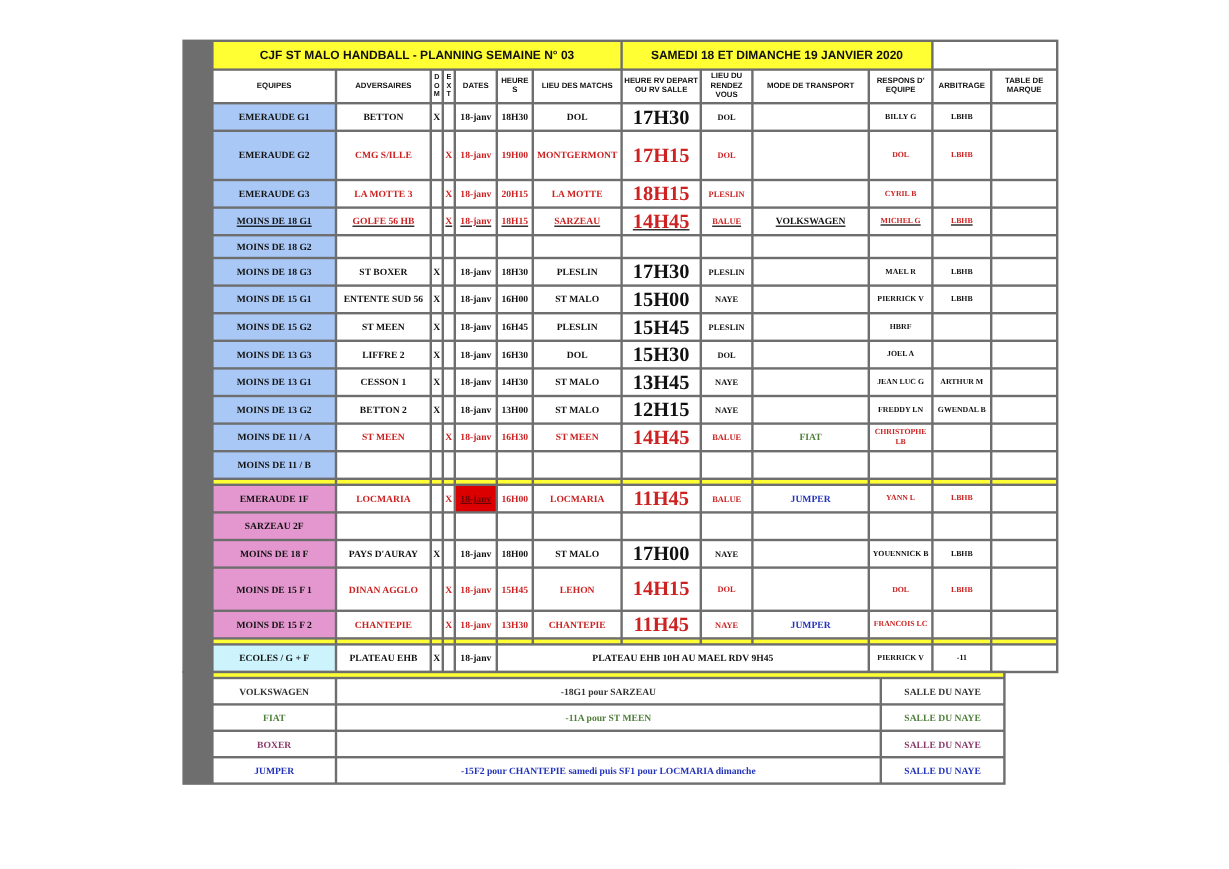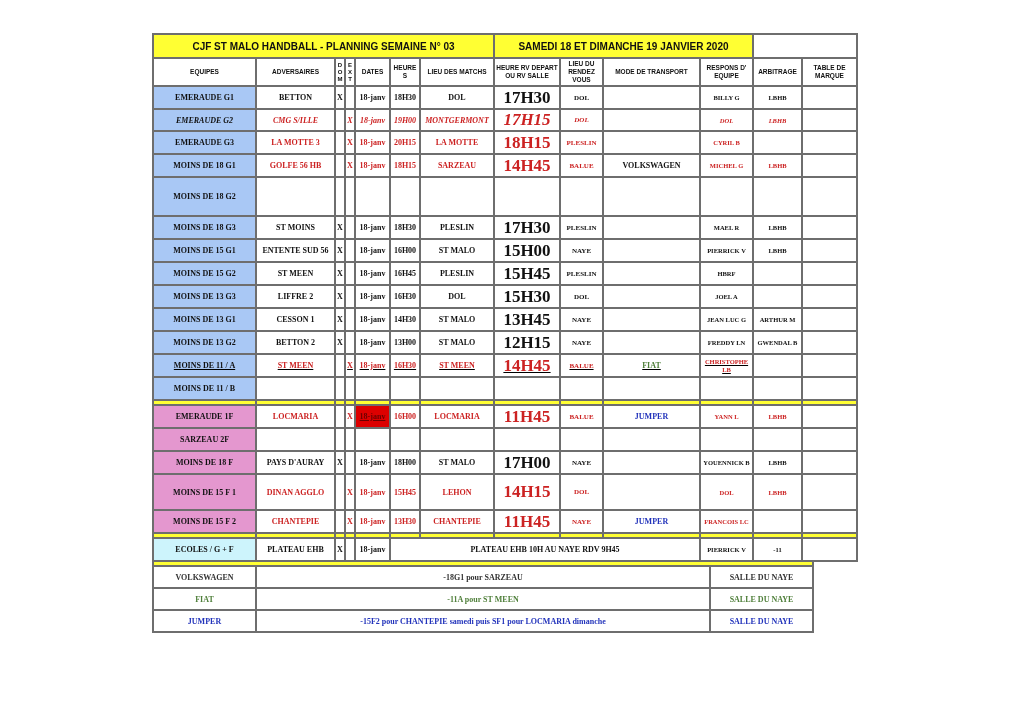--- a/index.html
+++ b/index.html
@@ -1,18 +1,18 @@
 <!DOCTYPE html>
 <html><head>
 <meta charset="utf-8">
 <style>
   html, body { margin:0; padding:0; background:#ffffff; }
   body { width:1024px; height:724px; position:relative; overflow:hidden; font-family:"Liberation Serif", serif; }
   .sheet { position:absolute; left:152px; top:33px; }
-  table { border-collapse:separate; border-spacing:2px; background:#6e6e6e; }
+  table { border-collapse:separate; border-spacing:2px; background:#6e6e6e;padding-left:24px; }
   td { background:#ffffff; padding:0; text-align:center; vertical-align:middle; font-weight:bold; color:#111; font-size:8px; font-family:"Liberation Serif", serif; overflow:hidden; white-space:nowrap; }
   .hdr td { font-family:"Liberation Sans", sans-serif; font-size:6.5px; line-height:8px; white-space:normal; }
   .title td.yellow { background:#ffff33; font-family:"Liberation Sans", sans-serif; font-size:10px; }
   .team-blue { background:#a9c8f5 !important; }
   .team-pink { background:#e497cf !important; }
   .team-cyan { background:#cdf4fc !important; }
   .sep td { background:#ffff33; height:3px; }
   .big { font-size:17px; }
   .red { color:#cc2222; }
   .green { color:#4f7f3a; }
@@ -69,21 +69,21 @@
           <td>18-janv</td>
           <td>18H30</td>
           <td>DOL</td>
           <td class="big">17H30</td>
           <td style="font-size: 7px;">DOL</td>
           <td></td>
           <td class="small">BILLY G</td>
           <td class="small">LBHB</td>
           <td></td>
         </tr>
-        <tr style="height: 20px; font-style: italic;">
+        <tr style="height: 39px;">
           <td class="team-blue">EMERAUDE G2</td>
           <td class="red">CMG S/ILLE</td>
           <td class="red"></td>
           <td class="red">X</td>
           <td class="red">18-janv</td>
           <td class="red">19H00</td>
           <td class="red">MONTGERMONT</td>
           <td class="red big">17H15</td>
           <td class="red" style="font-size: 7px;">DOL</td>
           <td class="red"></td>
@@ -99,53 +99,53 @@
           <td class="red">18-janv</td>
           <td class="red">20H15</td>
           <td class="red">LA MOTTE</td>
           <td class="red big">18H15</td>
           <td class="red" style="font-size: 7px;">PLESLIN</td>
           <td class="red"></td>
           <td class="red small">CYRIL B</td>
           <td class="red small"></td>
           <td class="red"></td>
         </tr>
-        <tr style="height: 21px;">
+        <tr style="height: 21px; text-decoration: underline;">
           <td class="team-blue">MOINS DE 18 G1</td>
           <td class="red">GOLFE 56 HB</td>
           <td class="red"></td>
           <td class="red">X</td>
           <td class="red">18-janv</td>
           <td class="red">18H15</td>
           <td class="red">SARZEAU</td>
           <td class="red big">14H45</td>
           <td class="red" style="font-size: 7px;">BALUE</td>
           <td class="">VOLKSWAGEN</td>
           <td class="red small">MICHEL G</td>
           <td class="red small">LBHB</td>
           <td class="red"></td>
         </tr>
-        <tr style="height: 37px;">
+        <tr style="height: 17px;">
           <td class="team-blue">MOINS DE 18 G2</td>
           <td></td>
           <td></td>
           <td></td>
           <td></td>
           <td></td>
           <td></td>
           <td class="big"></td>
           <td style="font-size: 7px;"></td>
           <td></td>
           <td class="small"></td>
           <td class="small"></td>
           <td></td>
         </tr>
         <tr style="height: 21px;">
           <td class="team-blue">MOINS DE 18 G3</td>
-          <td>ST MOINS</td>
+          <td>ST BOXER</td>
           <td>X</td>
           <td></td>
           <td>18-janv</td>
           <td>18H30</td>
           <td>PLESLIN</td>
           <td class="big">17H30</td>
           <td style="font-size: 7px;">PLESLIN</td>
           <td></td>
           <td class="small">MAEL R</td>
           <td class="small">LBHB</td>
@@ -219,21 +219,21 @@
           <td>18-janv</td>
           <td>13H00</td>
           <td>ST MALO</td>
           <td class="big">12H15</td>
           <td style="font-size: 7px;">NAYE</td>
           <td></td>
           <td class="small">FREDDY LN</td>
           <td class="small">GWENDAL B</td>
           <td></td>
         </tr>
-        <tr style="height: 21px; text-decoration: underline;">
+        <tr style="height: 21px;">
           <td class="team-blue">MOINS DE 11 / A</td>
           <td class="red">ST MEEN</td>
           <td class="red"></td>
           <td class="red">X</td>
           <td class="red">18-janv</td>
           <td class="red">16H30</td>
           <td class="red">ST MEEN</td>
           <td class="red big">14H45</td>
           <td class="red" style="font-size: 7px;">BALUE</td>
           <td class="green">FIAT</td>
@@ -360,21 +360,21 @@
           <td></td>
           <td></td>
           <td></td>
         </tr>
         <tr style="height: 21px;">
           <td class="team-cyan">ECOLES / G + F</td>
           <td>PLATEAU EHB</td>
           <td>X</td>
           <td></td>
           <td>18-janv</td>
-          <td colspan="5">PLATEAU EHB 10H AU NAYE RDV 9H45</td>
+          <td colspan="5">PLATEAU EHB 10H AU MAEL RDV 9H45</td>
           <td class="small">PIERRICK V</td>
           <td class="small">-11</td>
           <td></td>
         </tr>
       </tbody>
   </table>
 
   <table id="legend-table" style="margin-top: -2px;">
     <colgroup>
         <col style="width:101px">
@@ -389,19 +389,24 @@
           <td style="color: rgb(51, 51, 51);">VOLKSWAGEN</td>
           <td style="color: rgb(51, 51, 51);">-18G1 pour SARZEAU</td>
           <td style="color: rgb(51, 51, 51);">SALLE DU NAYE</td>
         </tr>
         <tr style="height: 20px;">
           <td style="color: rgb(79, 127, 58);">FIAT</td>
           <td style="color: rgb(79, 127, 58);">-11A pour ST MEEN</td>
           <td style="color: rgb(79, 127, 58);">SALLE DU NAYE</td>
         </tr>
         <tr style="height: 20px;">
+          <td style="color: rgb(138, 58, 106);">BOXER</td>
+          <td style="color: rgb(138, 58, 106);"></td>
+          <td style="color: rgb(138, 58, 106);">SALLE DU NAYE</td>
+        </tr>
+        <tr style="height: 20px;">
           <td style="color: rgb(34, 51, 187);">JUMPER</td>
           <td style="color: rgb(34, 51, 187);">-15F2 pour CHANTEPIE samedi puis SF1 pour LOCMARIA dimanche</td>
           <td style="color: rgb(34, 51, 187);">SALLE DU NAYE</td>
         </tr>
       </tbody>
   </table>
 </div>
 
 </body></html>

